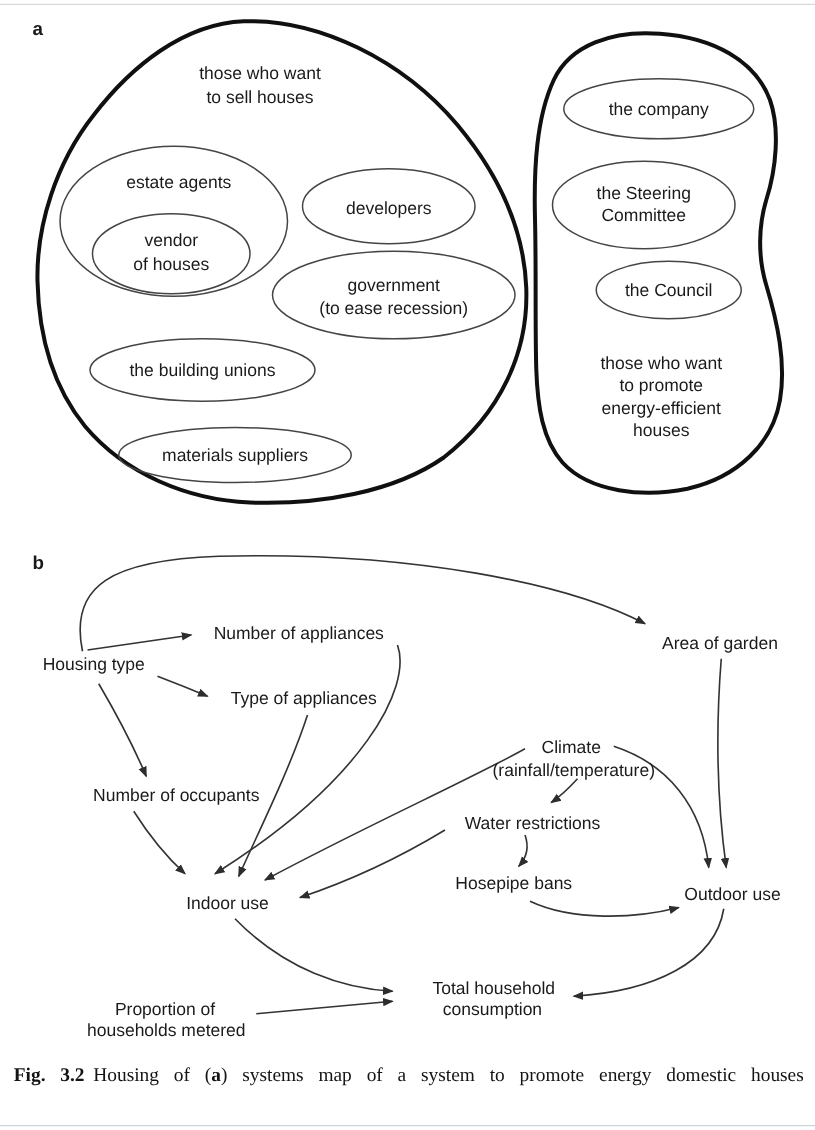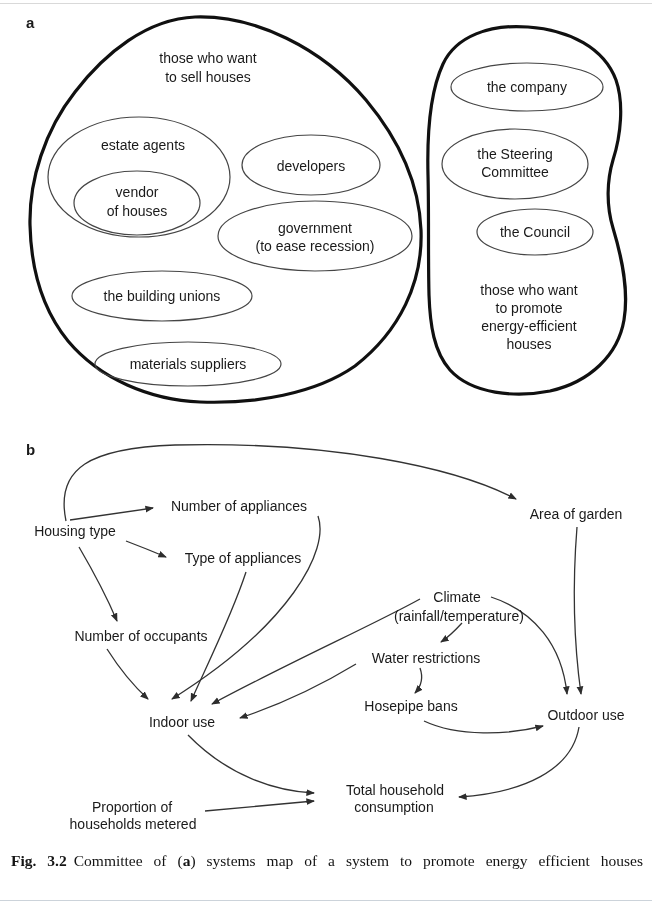--- a/index.html
+++ b/index.html
@@ -124,17 +124,17 @@
     <text x="182" y="727" text-anchor="middle">Indoor use</text>
     <text x="586" y="720" text-anchor="middle">Outdoor use</text>
     <text x="395" y="795" text-anchor="middle">Total household</text>
     <text x="394" y="812" text-anchor="middle">consumption</text>
     <text x="132" y="812" text-anchor="middle">Proportion of</text>
     <text x="133" y="829" text-anchor="middle">households metered</text>
   </svg>
 
   
   <div id="caption">
-    <div class="cap-line1"><b>Fig. 3.2</b><span class="figlabel-gap"></span><span>Committee of (</span><b>a</b><span>) systems map of a system to promote energy efficient houses</span></div>
+    <div class="cap-line1"><b>Fig. 3.2</b><span class="figlabel-gap"></span><span>Housing of (</span><b>a</b><span>) systems map of a system to promote energy domestic houses</span></div>
   </div>
 
   <div class="hairline" style="top:900px;background:#ccd3da;"></div>
 </div>
 
 </body></html>

